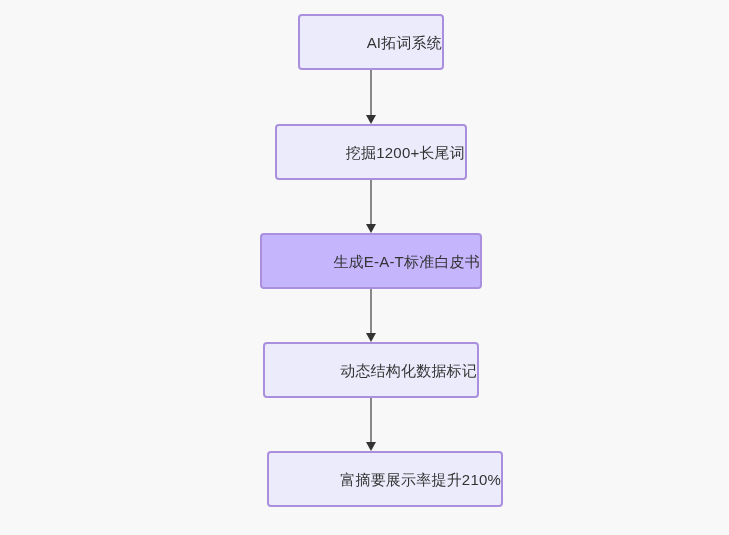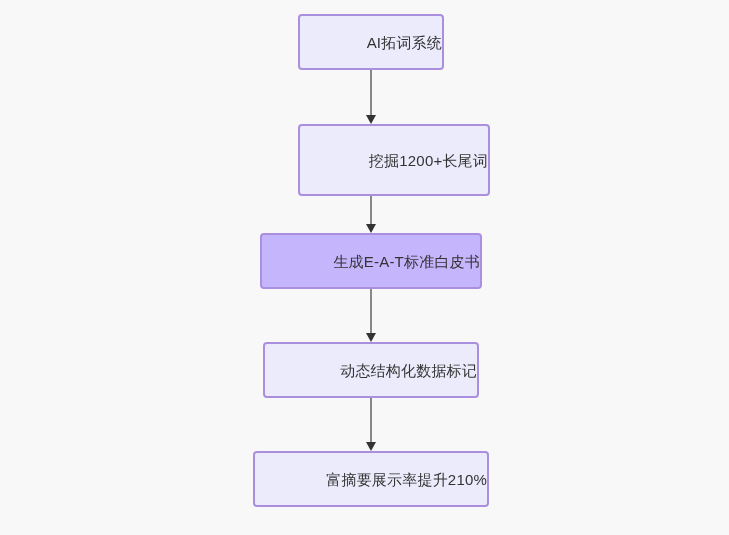--- a/index.html
+++ b/index.html
@@ -75,25 +75,25 @@
       <div class="stem" style="height: 44px; background: rgb(136, 136, 136);"></div>
       <div class="head" style="border-top-color: rgb(51, 51, 51);"></div>
     </div>
     <div class="connector" style="left: 371px; top: 398px; height: 53px;">
       <div class="stem" style="height: 44px; background: rgb(136, 136, 136);"></div>
       <div class="head" style="border-top-color: rgb(51, 51, 51);"></div>
     </div>
     <div class="node" style="left: 371px; top: 14px; width: 146px; height: 56px; background: rgb(236, 235, 252); border-color: rgb(169, 143, 221); color: rgb(51, 51, 51);">
       <span>AI拓词系统</span>
     </div>
-    <div class="node" style="left: 371px; top: 124px; width: 192px; height: 72px; background: rgb(236, 235, 252); border-color: rgb(169, 143, 221); color: rgb(51, 51, 51); margin-left: 23px;">
+    <div class="node" style="left: 371px; top: 124px; width: 192px; height: 56px; background: rgb(236, 235, 252); border-color: rgb(169, 143, 221); color: rgb(51, 51, 51);">
       <span>挖掘1200+长尾词</span>
     </div>
     <div class="node" style="left: 371px; top: 233px; width: 222px; height: 56px; background: #c4b5fd; border-color: rgb(169, 143, 221); color: rgb(51, 51, 51);">
       <span>生成E-A-T标准白皮书</span>
     </div>
     <div class="node" style="left: 371px; top: 342px; width: 216px; height: 56px; background: rgb(236, 235, 252); border-color: rgb(169, 143, 221); color: rgb(51, 51, 51);">
       <span>动态结构化数据标记</span>
     </div>
-    <div class="node" style="left: 371px; top: 451px; width: 236px; height: 56px; background: rgb(236, 235, 252); border-color: rgb(169, 143, 221); color: rgb(51, 51, 51);">
+    <div class="node" style="left: 385px; top: 451px; width: 236px; height: 56px; background: rgb(236, 235, 252); border-color: rgb(169, 143, 221); color: rgb(51, 51, 51);">
       <span>富摘要展示率提升210%</span>
     </div>
   </div>
 
 </body></html>

